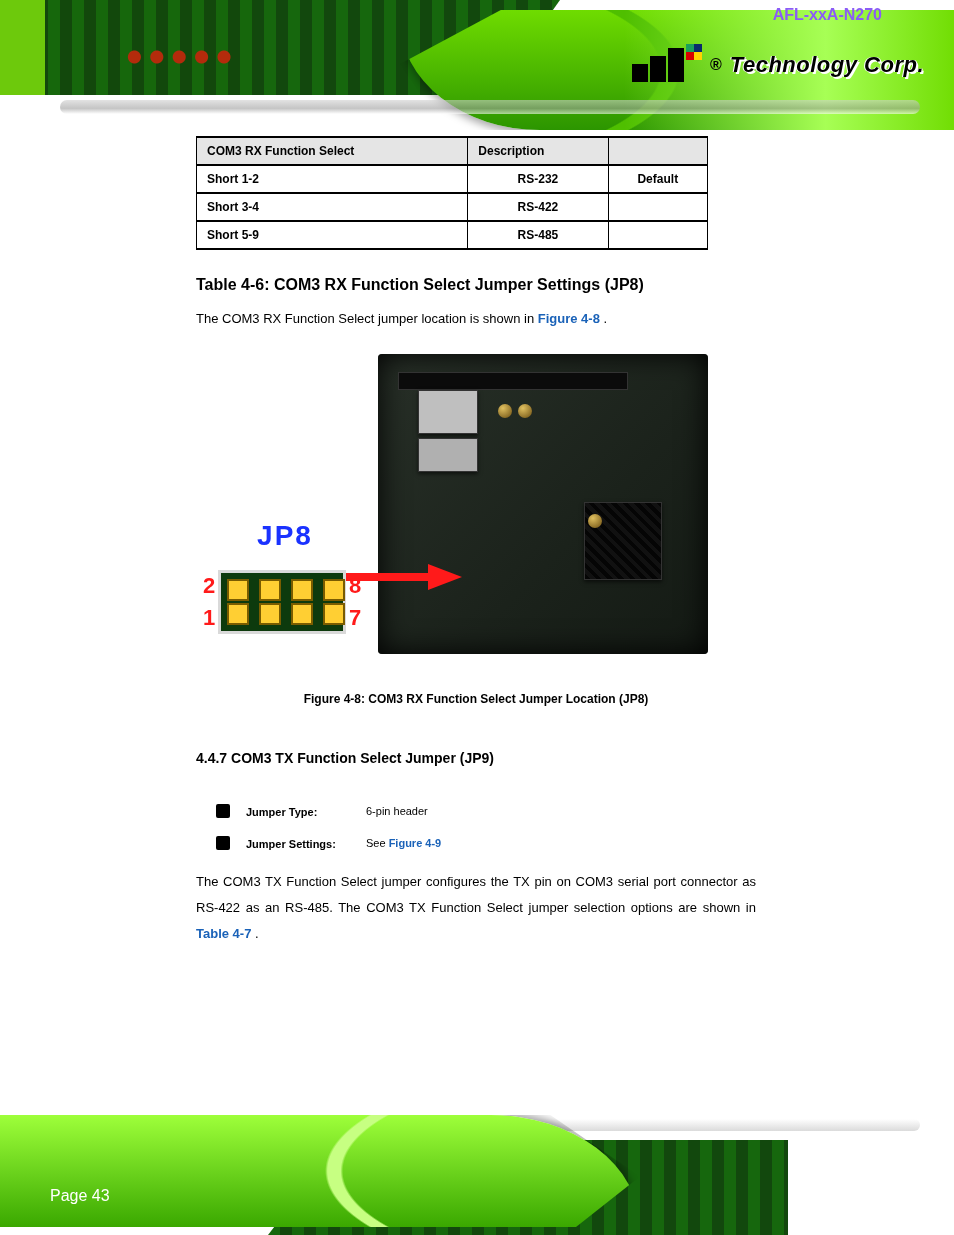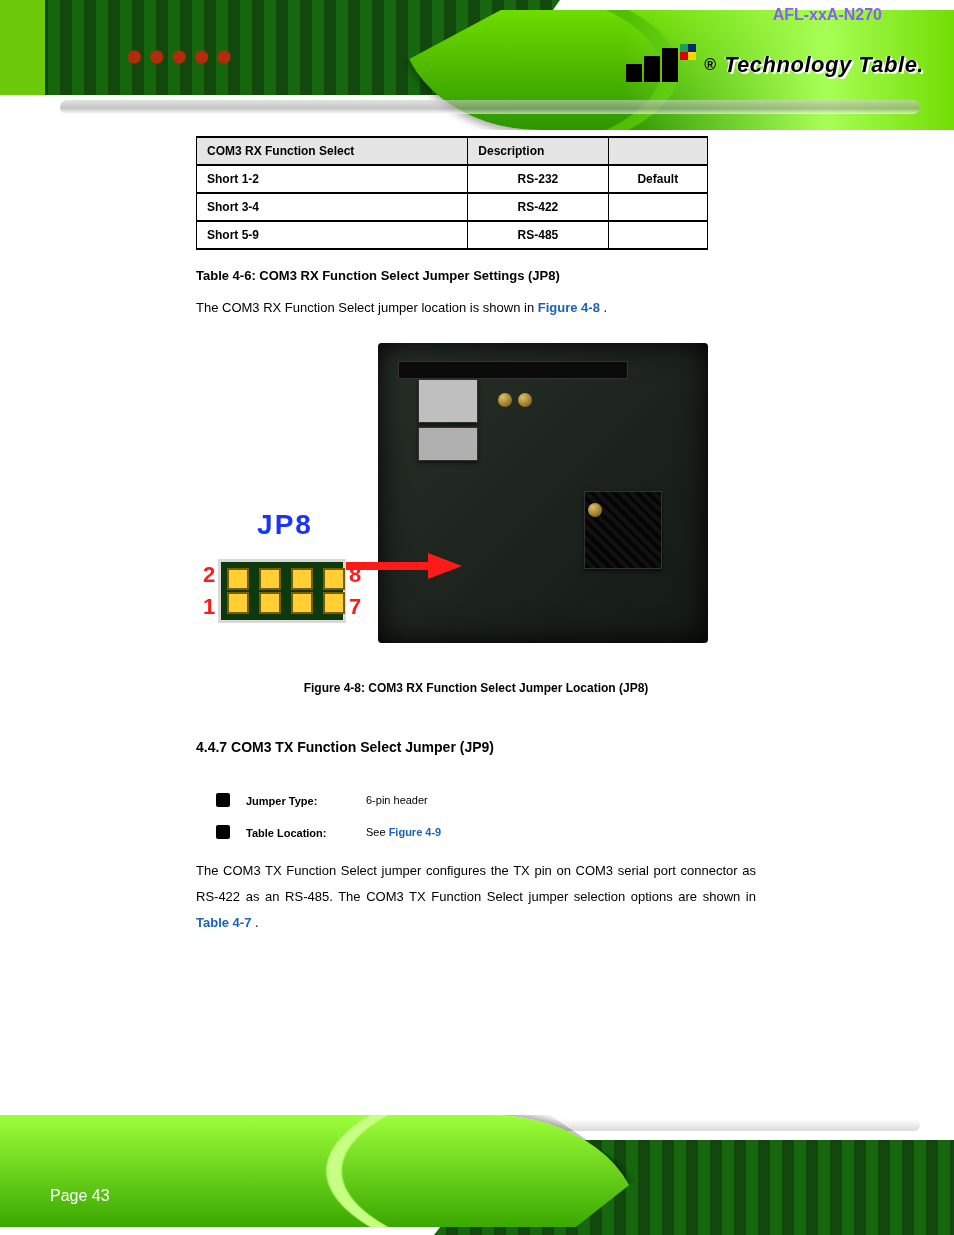--- a/index.html
+++ b/index.html
@@ -49,21 +49,21 @@
 
   
   .content{position:absolute;top:130px;left:196px;width:560px;}
   .prod-name{position:absolute;top:6px;right:72px;font-size:16px;font-weight:700;color:#8b5cf6;}
 
   table.opts{width:512px;border-collapse:collapse;margin-top:6px;}
   table.opts th,table.opts td{border:2px solid #000;border-left:1px double #000;border-right:1px double #000;
       font-size:12px;font-weight:700;padding:6px 10px;text-align:left;}
   table.opts th{background:#e5e5e5;}
   table.opts td.c{text-align:center;}
-  .table-caption{font-size:13px;font-weight:700;margin-top:18px;}
+  .table-caption{font-size:16px;font-weight:700;margin-top:26px;}
   .body-text{font-size:13px;line-height:2.0;margin-top:12px;}
   .ref{color:#1a62b8;font-weight:700;}
 
   .figure-wrap{margin-top:22px;position:relative;width:512px;height:316px;}
   .board{position:absolute;right:0;top:0;width:330px;height:300px;border-radius:4px;
          background:
            linear-gradient(135deg,#283028,#1b221b 60%,#141a14);
          box-shadow:inset 0 0 30px #000;}
   .chip{position:absolute;background:#0a0a0a;border:1px solid #333;box-shadow:0 2px 4px rgba(0,0,0,.6);}
   .chip.big{width:78px;height:78px;right:46px;top:148px;background:repeating-linear-gradient(45deg,#050505 0 4px,#111 4px 8px);}
@@ -91,21 +91,21 @@
 
   .fig-caption{font-size:12px;font-weight:700;margin-top:22px;text-align:center;}
   .section-h{font-size:14px;font-weight:700;margin-top:44px;}
   .spec-list{margin-top:38px;font-size:11px;line-height:1.4;}
   .spec-list .row{display:flex;margin-bottom:16px;}
   .spec-list .lab{width:170px;font-weight:700;}
   .spec-list .lab::before{content:"";display:inline-block;width:14px;height:14px;
         background:#000;border-radius:2px;margin:0 16px 0 20px;vertical-align:-2px;}
 
   
-  .bottom-banner{position:absolute;left:0;bottom:0;width:954px;height:120px;}
+  .bottom-banner{position:absolute;left:0;bottom:0;width:788px;height:120px;}
   .bb-swoosh{position:absolute;left:0;bottom:8px;width:640px;height:112px;
              background:linear-gradient(#9eff3a,#3aa800);
              border-top-right-radius:160px 120px;
              clip-path:polygon(0 0,86% 0,100% 55%,90% 100%,0 100%);
              box-shadow:0 -4px 8px rgba(0,0,0,.35);}
   .bb-swoosh::after{content:"";position:absolute;inset:0;
              background:radial-gradient(80% 160% at 100% 50%,transparent 58%,#c7ff82 58.5% 61%,transparent 61.5%);}
   .bb-right{position:absolute;right:0;bottom:0;width:520px;height:95px;
             background:
               repeating-linear-gradient(90deg,#0a5f00 0 12px,#063f00 12px 24px),
@@ -123,21 +123,21 @@
     <div class="tb-left"></div>
     <div class="tb-swoosh"></div>
     <div class="brand">
       <span class="brand-logo">
         <span class="bar b1"></span>
           <span class="bar b2"></span>
           <span class="bar b3"></span>
           <span class="sq"></span>
       </span>
       <span class="brand-r">®</span>
-      <span class="brand-txt">Technology Table.</span>
+      <span class="brand-txt">Technology Corp.</span>
     </div>
     <div class="top-divider"></div>
   </div>
 
   <div class="prod-name">AFL-xxA-N270</div>
 
   <div class="content">
     <table class="opts">
       <thead>
           <tr>
@@ -217,21 +217,21 @@
     <div class="fig-caption">Figure 4-8: COM3 RX Function Select Jumper Location (JP8)</div>
 
     <div class="section-h">4.4.7 COM3 TX Function Select Jumper (JP9)</div>
 
     <div class="spec-list">
       <div class="row">
         <span class="lab">Jumper Type:</span>
         <span>6-pin header</span>
       </div>
       <div class="row">
-        <span class="lab">Table Location:</span>
+        <span class="lab">Jumper Settings:</span>
         <span>
           <span>See </span>
           <span class="ref">Figure 4-9</span>
         </span>
       </div>
     </div>
 
     <p class="body-text" style="text-align:justify;">
       <span>The COM3 TX Function Select jumper configures the TX pin on COM3 serial port connector as RS-422 as an RS-485. The COM3 TX Function Select jumper selection options are shown in </span>
       <span class="ref">Table 4-7</span>

